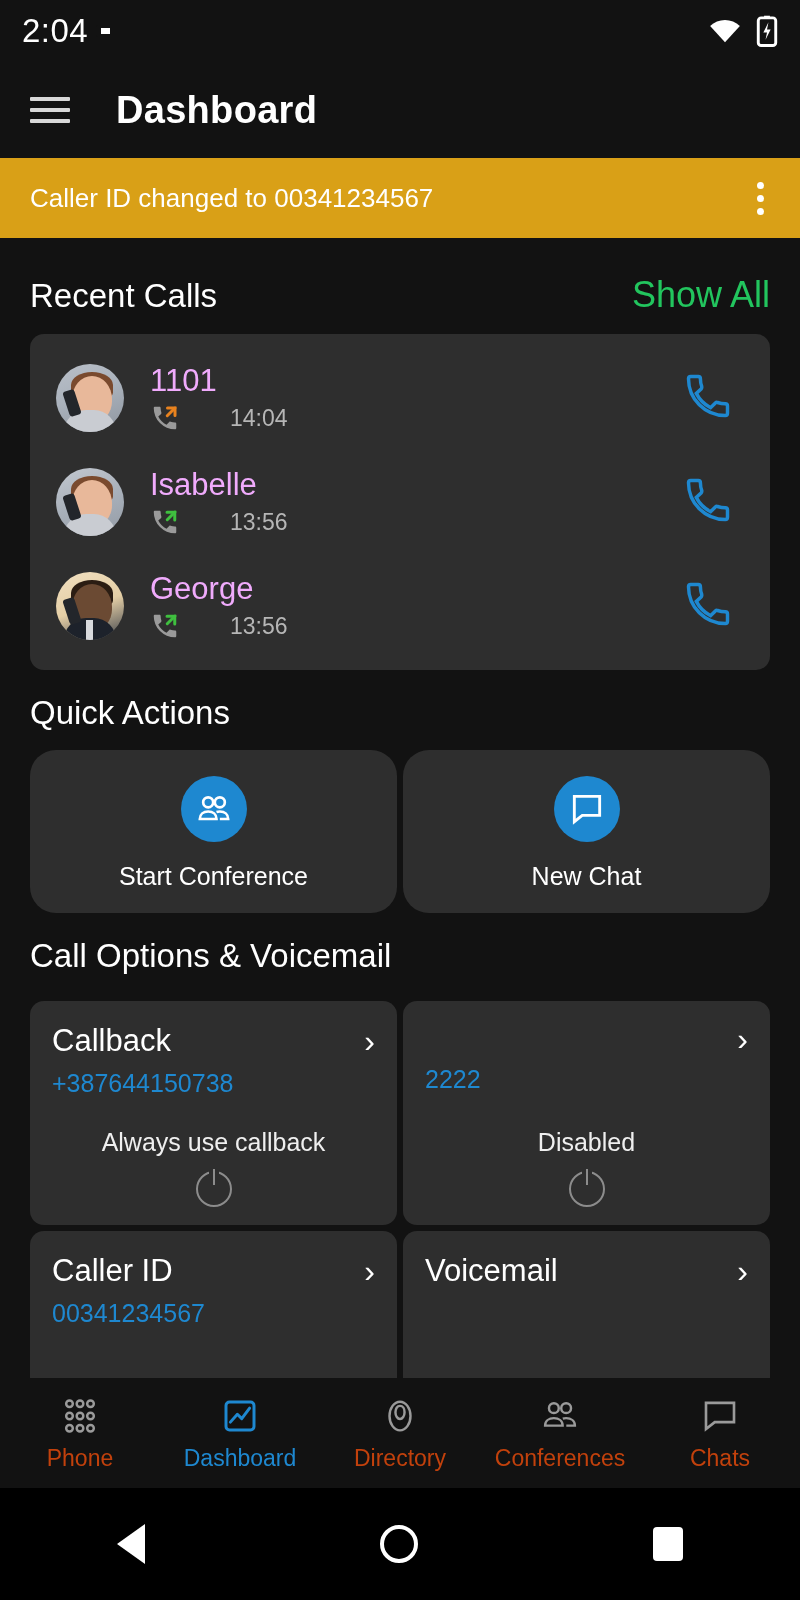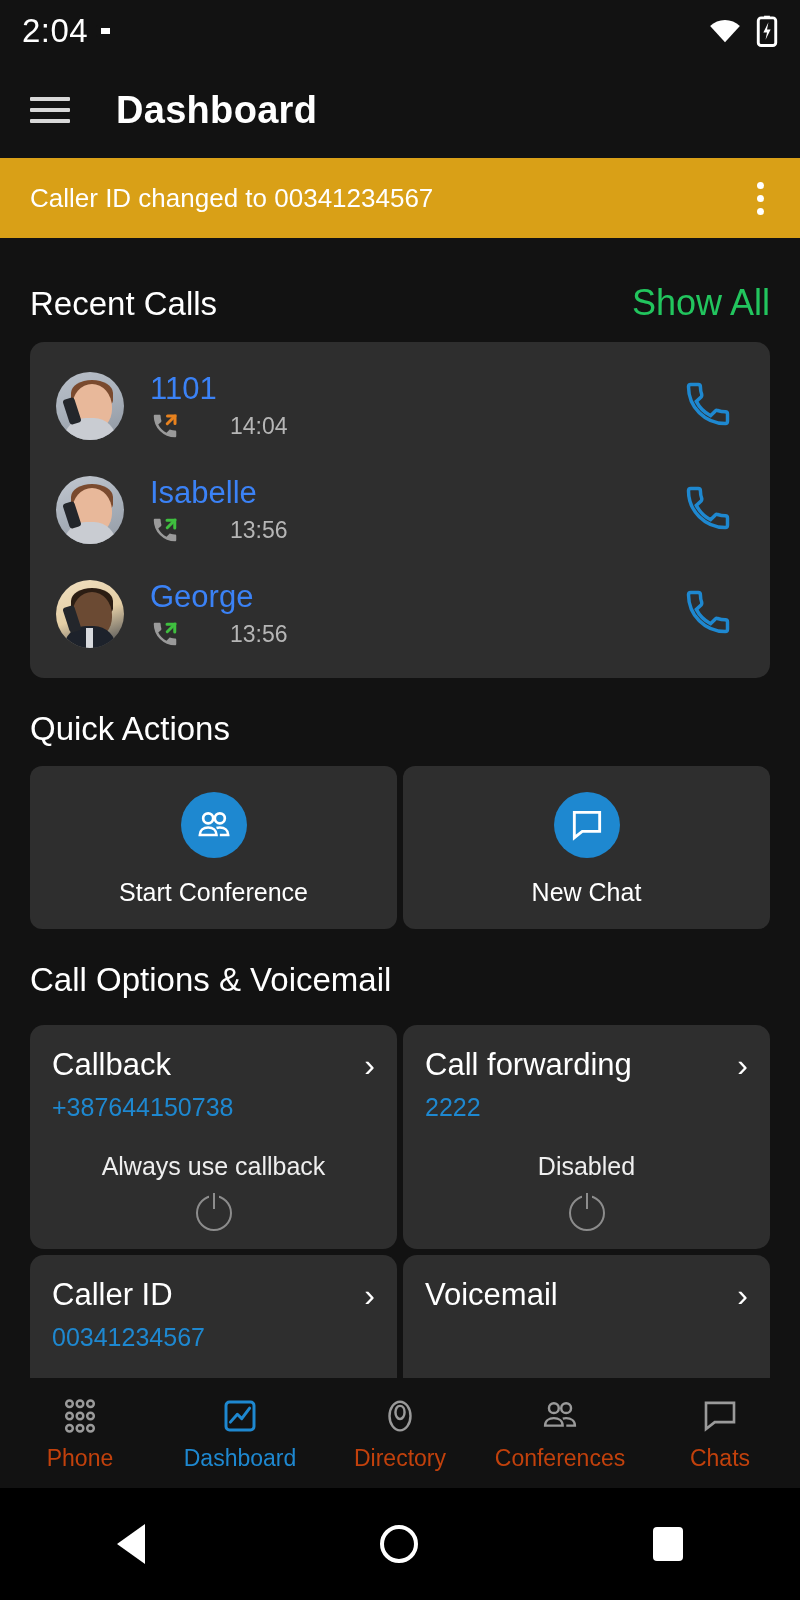--- a/index.html
+++ b/index.html
@@ -43,21 +43,21 @@
     padding:0 30px; color:#fff;
   }
   .snackbar-text { font-size:26px; font-weight:400; }
   .kebab { margin-left:auto; display:flex; flex-direction:column; gap:6px; cursor:pointer; padding:6px; }
   .kebab i { width:7px; height:7px; background:#fff; border-radius:50%; display:block; }
 
   
   .content { position:absolute; top:238px; left:0; right:0; bottom:0; background:#121212; }
 
   .section-head {
-    display:flex; align-items:baseline; padding:32px 30px 18px 30px;
+    display:flex; align-items:baseline; padding:24px 30px 18px 30px;
   }
   .section-title { color:#fff; font-size:33px; font-weight:400; }
   .section-action { margin-left:auto; color:#22c55e; font-size:36px; cursor:pointer;margin-top:12px; }
 
   .card { background:#2e2e2e; border-radius:14px; margin:0 30px; }
 
   
   .calls { padding:12px 0; }
   .call-row { display:flex; align-items:center; padding:14px 26px; cursor:pointer; }
   .avatar {
@@ -87,29 +87,29 @@
   .avatar.m1 .body { background:#1d222b; }
   .avatar.m1 .body::after {
     content:""; position:absolute; left:22px; top:2px; width:7px; height:20px; background:#d8dade;
   }
   .avatar .phone-h {
     position:absolute; width:12px; height:26px; background:#23262b; border-radius:3px;
     left:10px; top:26px; transform:rotate(-18deg);
   }
 
   .call-info { margin-left:26px; display:flex; flex-direction:column; gap:4px; }
-  .call-name { color:#3b82f6; font-size:31px; font-weight:400; }
+  .call-name { color:#f0abfc; font-size:31px; font-weight:400; }
   .call-meta { display:flex; align-items:center; gap:14px; }
   .call-time { color:#b6b6b6; font-size:23px;margin-left:36px; }
   .call-btn { margin-left:auto; padding:10px; cursor:pointer; }
 
   
   .qa-row { display:flex; gap:6px; margin:0 30px; }
   .qa-card {
-    flex:1; background:#2e2e2e; border-radius:12px; padding:26px 0 22px 0;
+    flex:1; background:#2e2e2e; border-radius:26px; padding:26px 0 22px 0;
     display:flex; flex-direction:column; align-items:center; gap:20px; cursor:pointer;
   }
   .qa-circle {
     width:66px; height:66px; border-radius:50%; background:#1e88d0;
     display:flex; align-items:center; justify-content:center;
   }
   .qa-label { color:#fff; font-size:25px; }
 
   
   .opt-grid { display:flex; flex-wrap:wrap; gap:6px; margin:8px 30px; }
@@ -324,21 +324,20 @@
         <div class="opt-foot">
           <span class="opt-status">Always use callback</span>
           <span class="power">
               <span class="power-mask"></span>
             </span>
         </div>
       </div>
 
       <div class="opt-card">
         <div class="opt-top">
-          <span class="opt-title">Call forwarding</span>
           <span class="chev">›</span>
         </div>
         <span class="opt-value">2222</span>
         <div class="opt-foot">
           <span class="opt-status">Disabled</span>
           <span class="power">
               <span class="power-mask"></span>
             </span>
         </div>
       </div>

